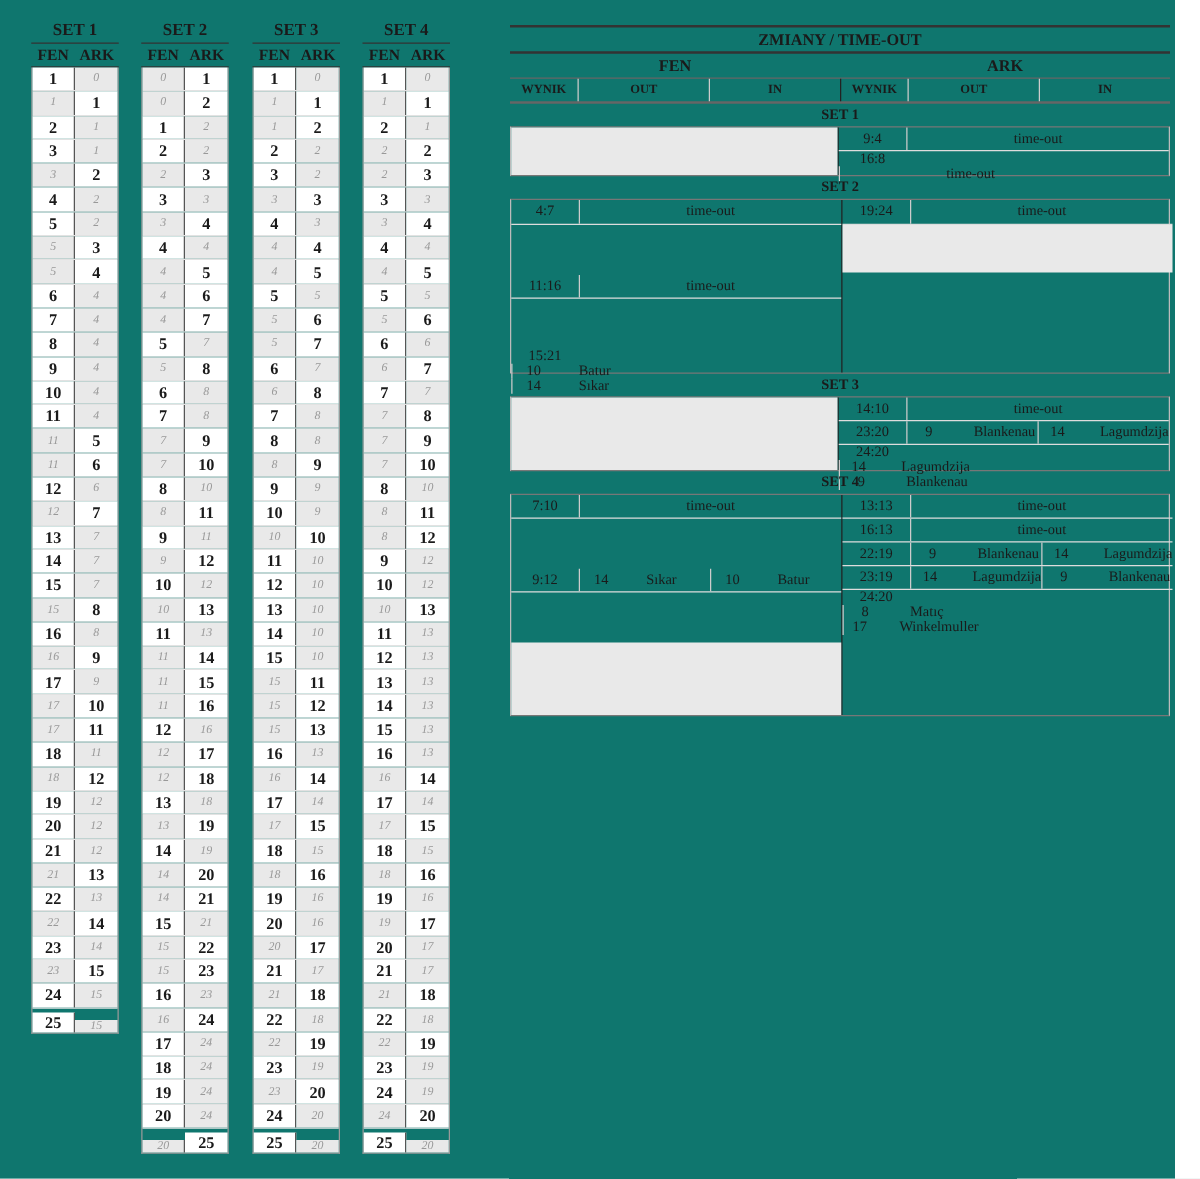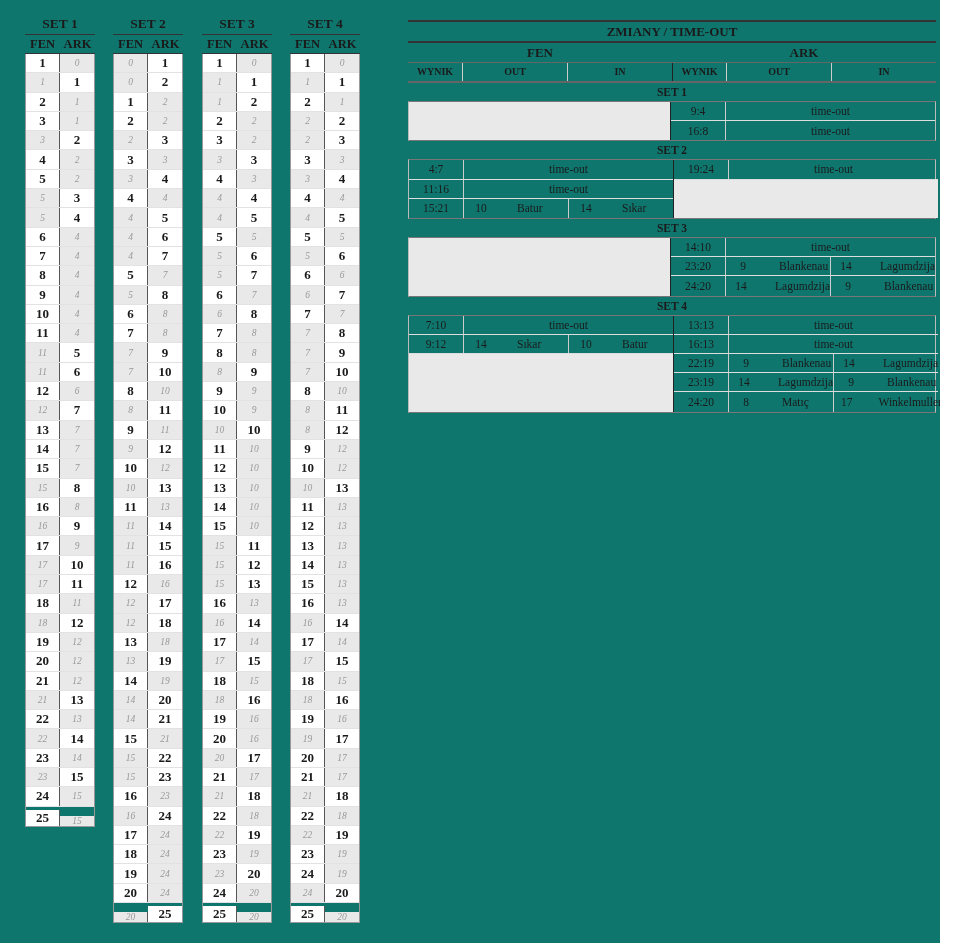--- a/index.html
+++ b/index.html
@@ -32,23 +32,23 @@
   .colhead{display:flex;height:18px;line-height:18px;border-bottom:2px solid #666;
            font-weight:bold;font-size:10px;}
   .hc{box-sizing:border-box;text-align:center;}
   .hc-w{width:54px;}.hc-o{width:105px;}.hc-i{width:105px;}
   .colhead .hc + .hc{border-left:1px solid var(--blight,#ccc);}
   .colhead .div-dark{border-left:1.5px solid #222 !important;}
   .sechdr{height:18px;line-height:18px;text-align:center;font-weight:bold;font-size:11.5px;}
   .secblock{display:flex;border-top:1.5px solid #777;border-bottom:1.5px solid #777;
             border-left:1px solid #bbb;border-right:1px solid #bbb;}
   .half{width:264px;display:flex;flex-direction:column;}
-  .half.fen{border-right:1.5px solid #222;box-sizing:content-box;}
+  .half.fen{border-right:1.5px solid #222;box-sizing:content-box;gap:40px;}
   .trow{display:flex;height:19.2px;box-sizing:border-box;border-bottom:1px solid #ddd;}
-  .half > :last-child{border-bottom:none;}
+  .half > :last-child{border-bottom:none;flex-direction:column;}
   .rc{box-sizing:border-box;display:flex;align-items:center;font-size:11.5px;}
   .rc-w{width:54px;justify-content:center;}
   .rc-m{width:210px;justify-content:center;border-left:1px solid var(--blight,#ccc);}
   .rc-o,.rc-i{width:105px;justify-content:flex-start;padding-left:7px;border-left:1px solid var(--blight,#ccc);}
   .num{display:inline-block;width:20px;text-align:center;}
   .nm{margin-left:26px;}
   .fill{background:var(--shade,#e9e9e9);}
 </style>
 </head>
 <body>

